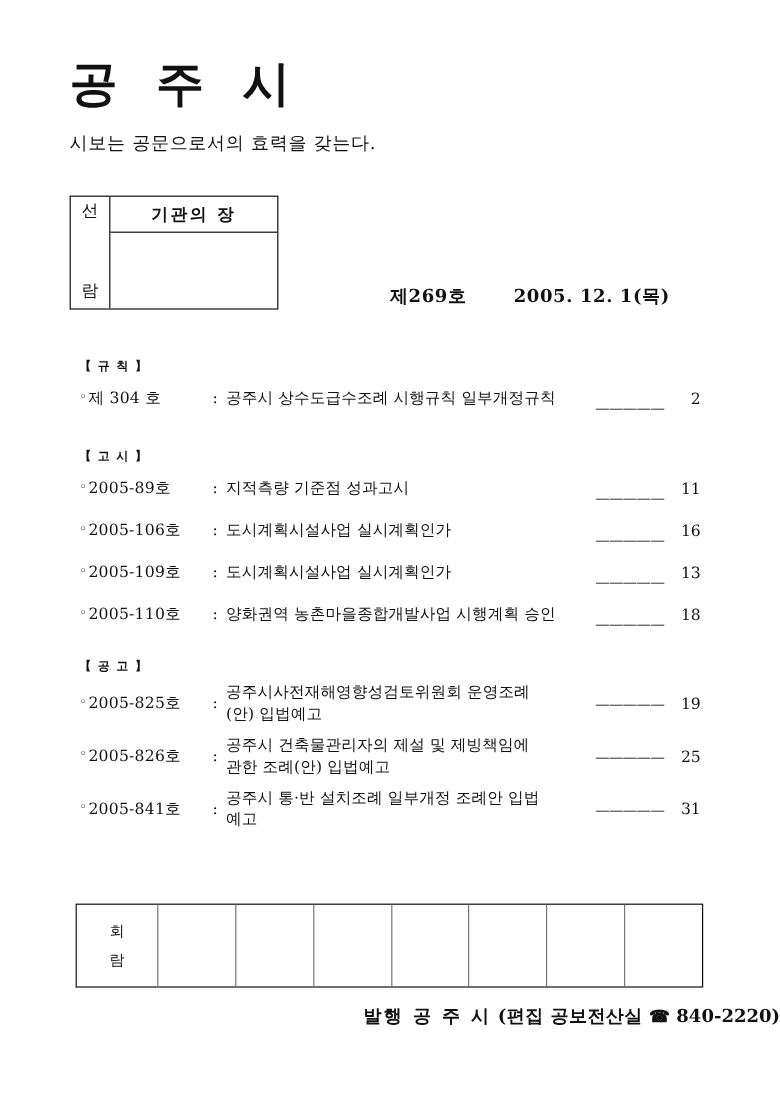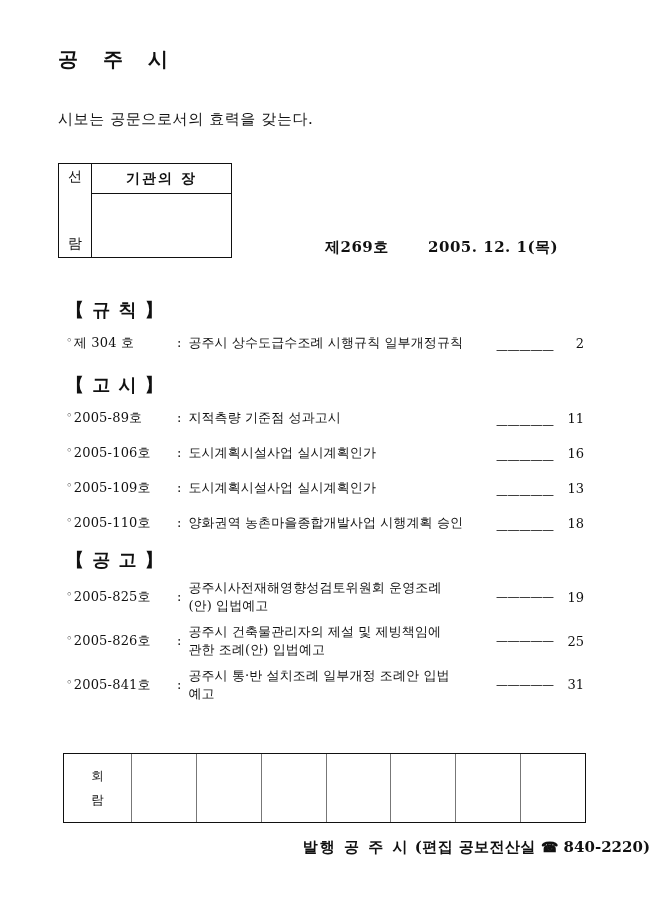--- a/index.html
+++ b/index.html
@@ -21,21 +21,21 @@
     left: 0; top: 0;
     width: 650px;
     height: 920px;
   }
 
   
   .masthead {
     position: absolute;
     left: 58px;
     top: 48px;
-    font-size: 20px;
+    font-size: 40px;
     font-weight: bold;
     letter-spacing: 9px;
     line-height: 1.1;
     white-space: nowrap;
   }
 
   .subtitle {
     position: absolute;
     left: 58px;
     top: 110px;
@@ -98,21 +98,21 @@
   .issue-no { letter-spacing: 0.5px; }
   .issue-date { margin-left: 34px; letter-spacing: 0.5px; }
 
   
   .section {
     position: absolute;
     left: 66px;
     width: 518px;
   }
   .section-title {
-    font-size: 18px;
+    font-size: 10px;
     font-weight: bold;
     letter-spacing: 1px;
     margin-bottom: 6px;
     white-space: nowrap;
   }
 
   .entry {
     display: flex;
     align-items: flex-start;
     font-size: 13px;

